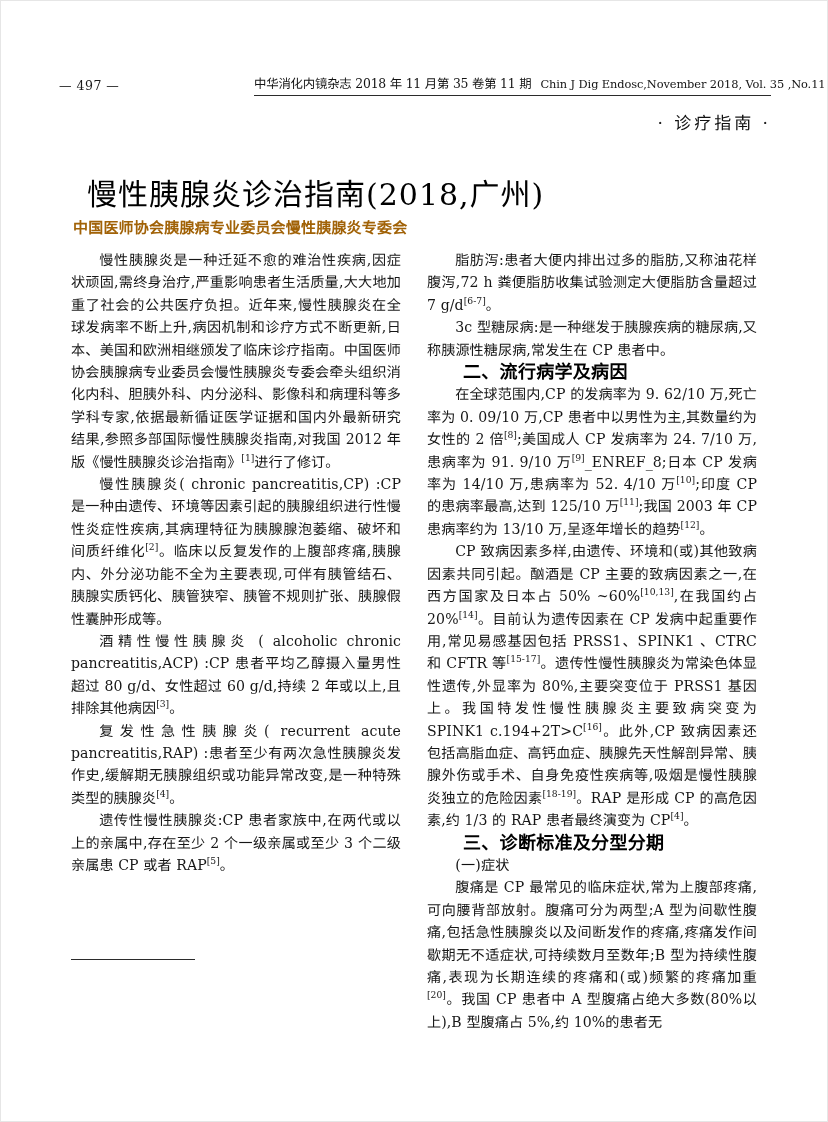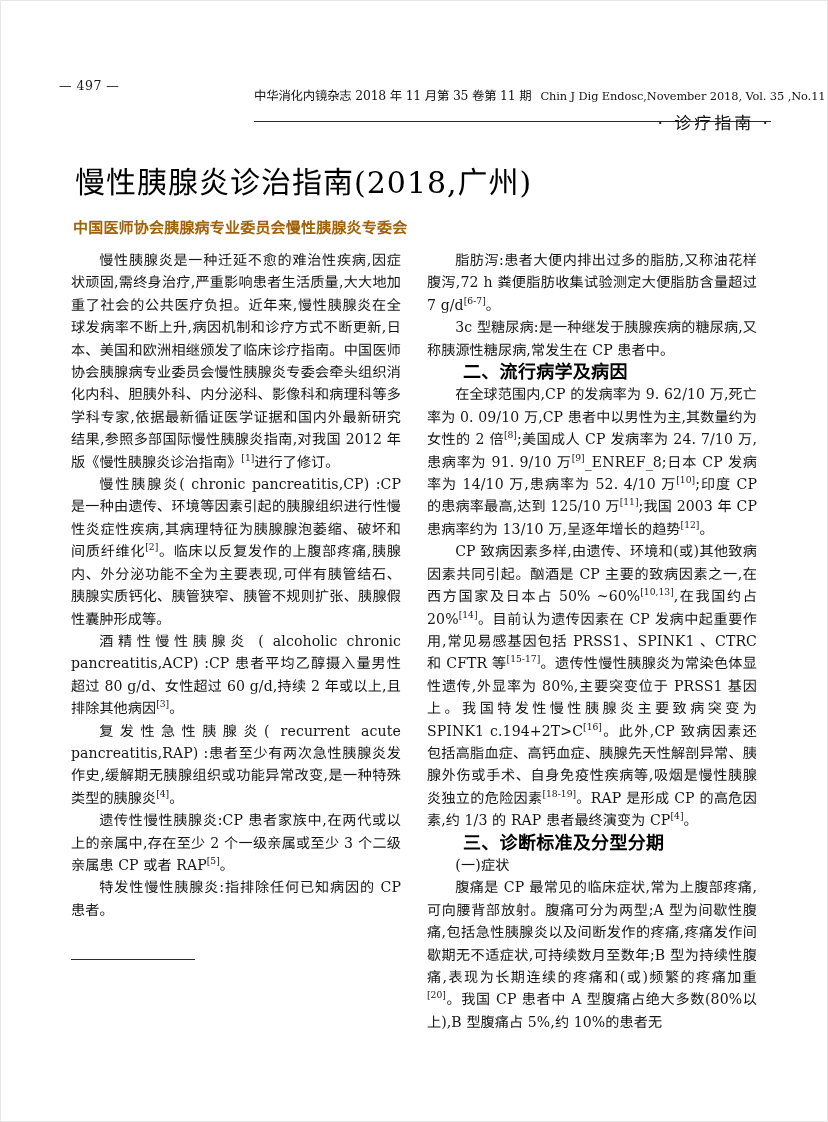--- a/index.html
+++ b/index.html
@@ -43,24 +43,24 @@
     top: 3px;
     font-family: "DejaVu Serif", "Liberation Serif", serif;
     font-size: 12.5px;
     letter-spacing: 0.5px;
     color: #1a1a1a;
     white-space: nowrap;
   }
   .runhead-rule {
     position: absolute;
     left: 195px;
-    top: 12px;
+    top: 0;
     width: 517px;
     border-bottom: 1px solid #2b2b2b;
-    padding-bottom: 16px;
+    padding-bottom: 2px;
     text-align: right;
     white-space: nowrap;
     font-size: 12.2px;
     line-height: 17px;
   }
   .runhead-cn {
     font-family: "DejaVu Serif", "Liberation Serif", serif;
     font-size: 12.4px;
     letter-spacing: -0.2px;
   }
@@ -86,21 +86,21 @@
   .title {
     position: absolute;
     top: 158px;
     left: 12px;
     font-size: 30px;
     line-height: 40px;
     letter-spacing: 1px;
     color: #000;
     white-space: nowrap;
     font-weight: normal;
-    margin: 4px;
+    margin: 16px;
   }
   .byline {
     position: absolute;
     top: 215px;
     left: 14px;
     font-size: 15px;
     letter-spacing: 0.2px;
     font-weight: bold;
     color: #a16207;
     white-space: nowrap;
@@ -204,21 +204,20 @@
 
 
         <p class="body indent"><span>慢性胰腺炎( chronic pancreatitis,CP) :CP 是一种由遗传、环境等因素引起的胰腺组织进行性慢性炎症性疾病,其病理特征为胰腺腺泡萎缩、破坏和间质纤维化</span><sup class="ref">[2]</sup><span>。临床以反复发作的上腹部疼痛,胰腺内、外分泌功能不全为主要表现,可伴有胰管结石、胰腺实质钙化、胰管狭窄、胰管不规则扩张、胰腺假性囊肿形成等。</span></p>
 
         <p class="body indent"><span>酒精性慢性胰腺炎 ( alcoholic chronic pancreatitis,ACP) :CP 患者平均乙醇摄入量男性超过 80 g/d、女性超过 60 g/d,持续 2 年或以上,且排除其他病因</span><sup class="ref">[3]</sup><span>。</span></p>
 
         <p class="body indent"><span>复发性急性胰腺炎( recurrent acute pancreatitis,RAP) :患者至少有两次急性胰腺炎发作史,缓解期无胰腺组织或功能异常改变,是一种特殊类型的胰腺炎</span><sup class="ref">[4]</sup><span>。</span></p>
 
         <p class="body indent"><span>遗传性慢性胰腺炎:CP 患者家族中,在两代或以上的亲属中,存在至少 2 个一级亲属或至少 3 个二级亲属患 CP 或者 RAP</span><sup class="ref">[5]</sup><span>。</span></p>
 
-        <p class="body indent">特发性慢性胰腺炎:指排除任何已知病因的 CP 患者。</p>
       </div>
 
       <div class="col col-right">
 
         <p class="body indent"><span>脂肪泻:患者大便内排出过多的脂肪,又称油花样腹泻,72 h 粪便脂肪收集试验测定大便脂肪含量超过 7 g/d</span><sup class="ref">[6-7]</sup><span>。</span></p>
 
         <p class="body indent">3c 型糖尿病:是一种继发于胰腺疾病的糖尿病,又称胰源性糖尿病,常发生在 CP 患者中。</p>
 
         <p class="h2">二、流行病学及病因</p>
 

